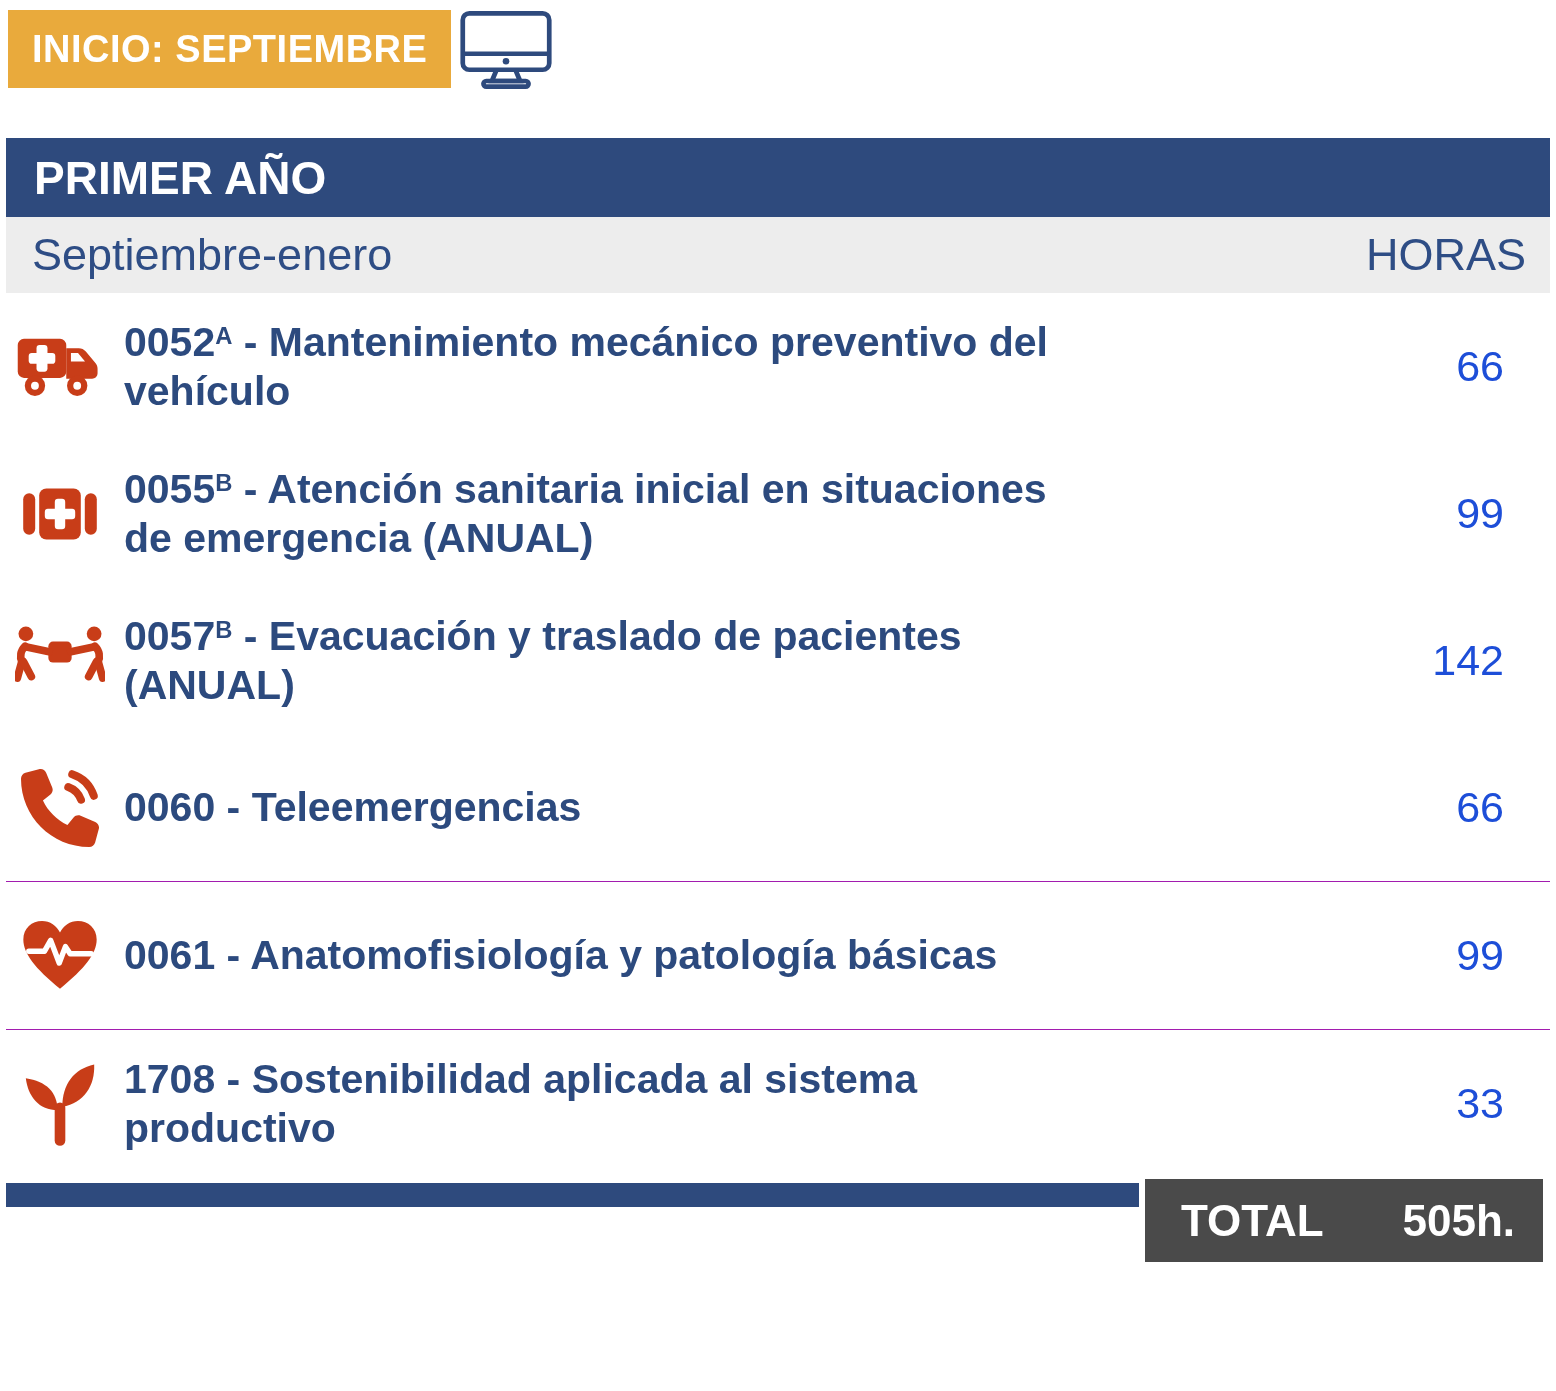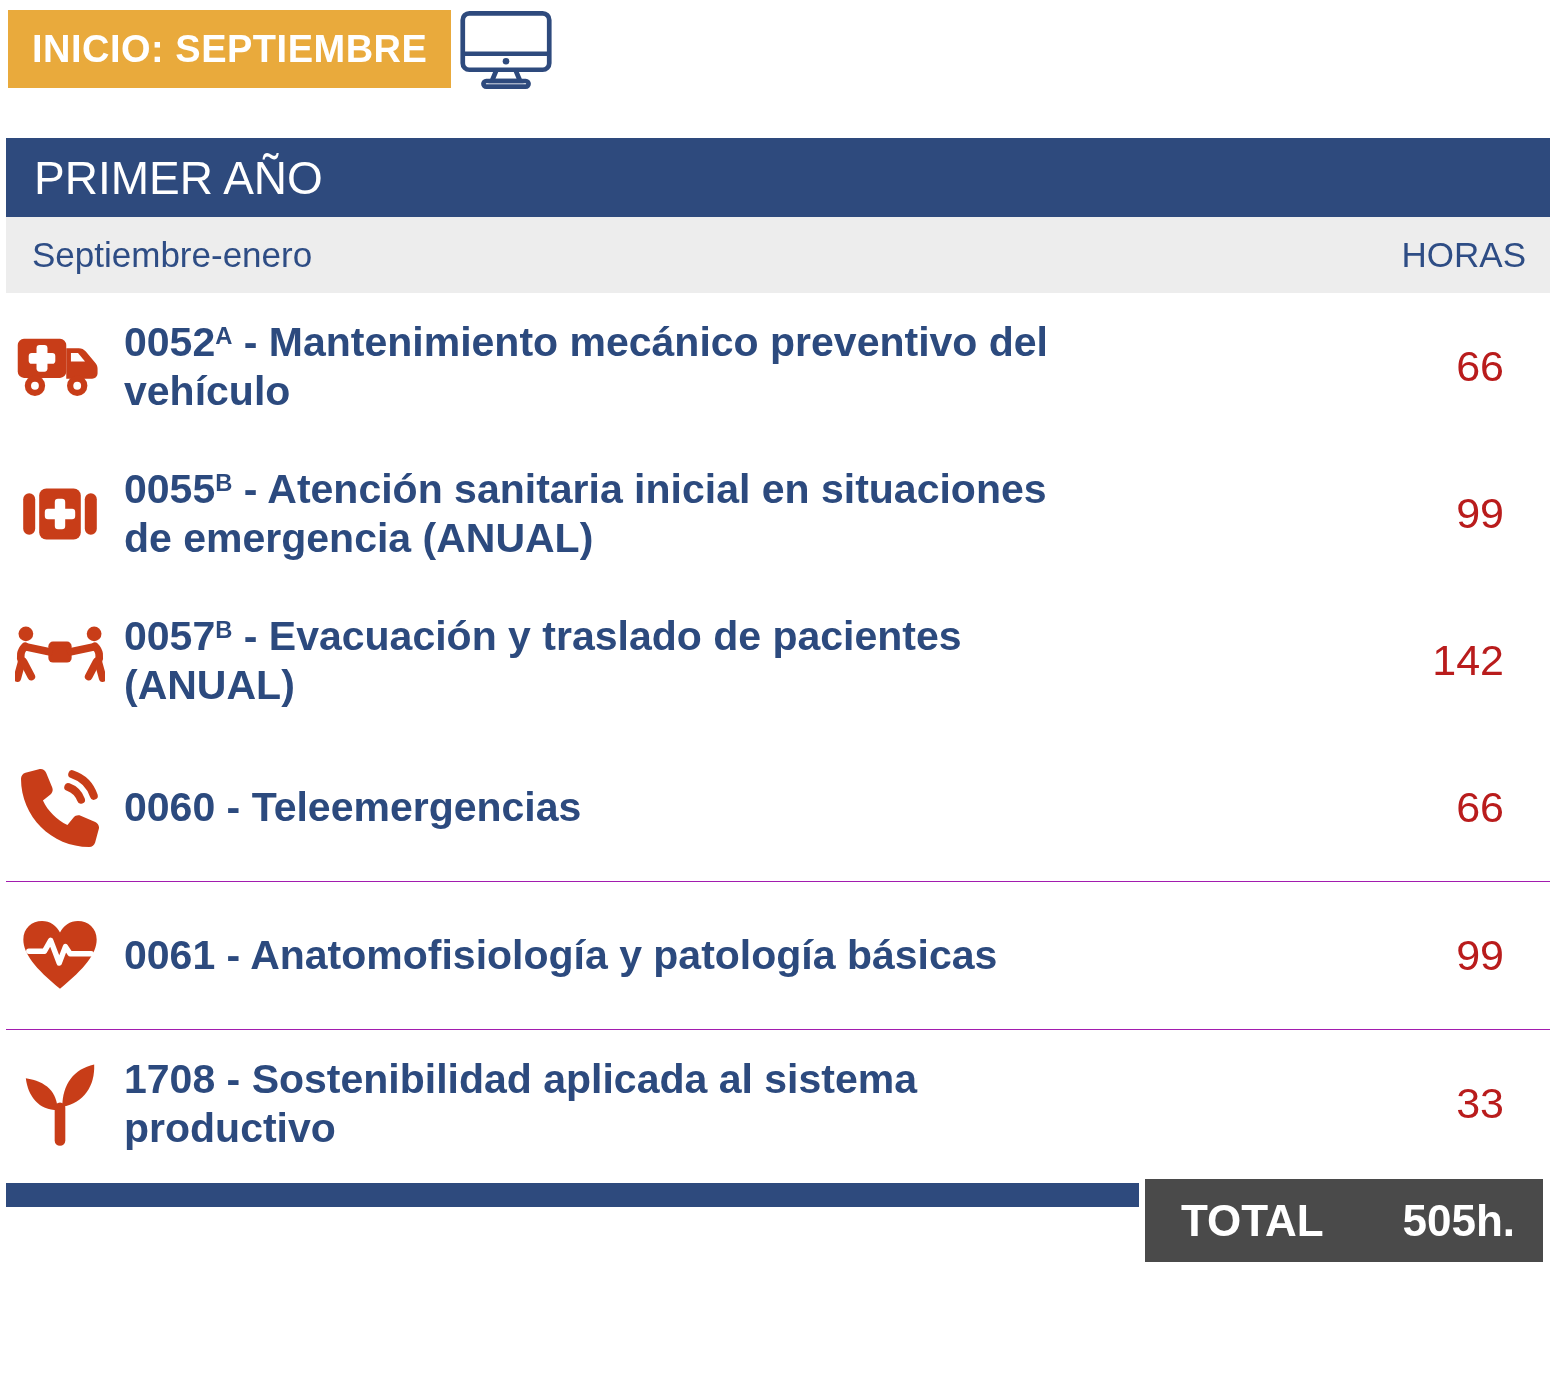--- a/index.html
+++ b/index.html
@@ -12,40 +12,40 @@
   .badge-row{display:flex;align-items:flex-start;gap:8px;padding:10px 0 0 8px;height:92px;}
   .start-badge{
     background:#E9AA3C;color:#ffffff;font-weight:bold;font-size:38px;
     padding:0 24px;height:78px;display:flex;align-items:center;letter-spacing:.5px;
   }
   .monitor-wrap{padding-top:0px;}
   .monitor-wrap svg{width:94px;height:80px;display:block;}
   
   .schedule{margin:36px 6px 0 6px;}
   .year-header{
-    background:#2E4A7D;color:#ffffff;font-weight:normal;font-size:46px;
+    background:#2E4A7D;color:#ffffff;font-weight:bold;font-size:46px;
     height:79px;display:flex;align-items:center;padding-left:28px;
   }
   .period-header{
-    background:#EDEDED;color:#2E4D85;font-size:35px;height:76px;
+    background:#EDEDED;color:#2E4D85;font-size:45px;height:76px;
     display:flex;align-items:center;
   }
   .period-header .period{flex:1;padding-left:26px;}
   .period-header .hours-label{width:220px;text-align:right;padding-right:24px;}
   
   .course-row{display:flex;align-items:center;min-height:147px;gap:10px;}
   .course-row.sep{border-top:1px solid #a21caf;}
   .icon-cell{width:108px;flex:none;display:flex;justify-content:center;align-items:center;}
   .icon-cell svg{display:block;}
   .title-cell{
     width:1190px;flex:none;font-weight:bold;font-size:41px;color:#2C4A7E;
     line-height:1.18;white-space:pre-wrap;
   }
   .title-cell sup{font-size:58%;font-weight:bold;position:relative;top:-0.5em;vertical-align:baseline;}
-  .hours-cell{flex:1;text-align:right;padding-right:46px;font-size:43px;color:#b91c1c;}
+  .hours-cell{flex:1;text-align:right;padding-right:46px;font-size:43px;color:#1d4ed8;}
   
   .footer{position:relative;height:88px;margin-top:2px;}
   .footer-bar{position:absolute;left:0;top:4px;width:1133px;height:24px;background:#2E4A7D;}
   .total-box{
     position:absolute;top:0;left:1139px;width:398px;height:83px;background:#4A4A4A;
     color:#ffffff;font-weight:bold;font-size:44px;
     display:flex;align-items:center;justify-content:space-between;
     padding:0 28px 0 36px;box-sizing:border-box;text-align:right;
   }
 </style>

